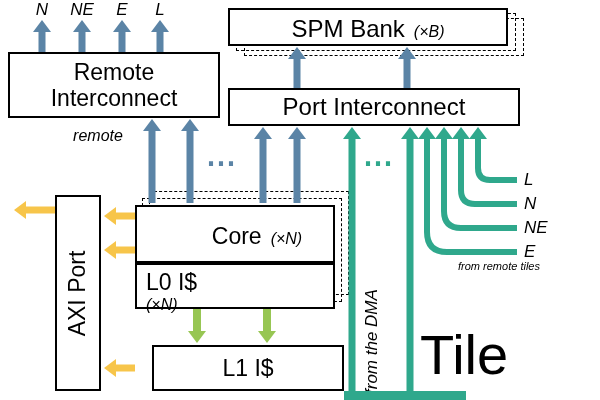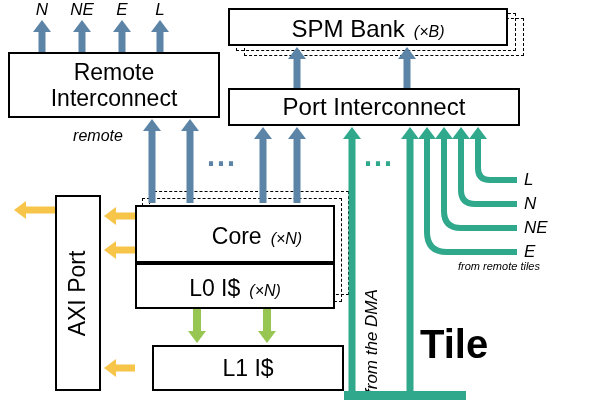--- a/index.html
+++ b/index.html
@@ -25,21 +25,21 @@
   .dots{position:absolute;z-index:4;font-size:30px;font-weight:bold;letter-spacing:2px;line-height:1;}
   .dots-blue{color:#5b84a6;}
   .dots-teal{color:#2fa88c;}
   svg.arrows{position:absolute;left:0;top:0;z-index:5;pointer-events:none;}
   .blue{fill:#5b84a6;}
   .yellow{fill:#f7c54a;}
   .green{fill:#97c653;}
   .teal{fill:#2fa88c;}
   .teal-stroke{stroke:#2fa88c;stroke-width:6;fill:none;}
   .rot{transform:rotate(-90deg);transform-origin:0 0;white-space:nowrap;}
-  .tile-word{font-size:40px;font-weight:bold;}
+  .tile-word{font-size:56px;font-weight:normal;}
 </style>
 </head>
 <body>
 
 <div class="canvas">
 
   <div class="lbl it" style="left:30px;top:0;width:24px;text-align:center;font-size:17px;">N</div>
   <div class="lbl it" style="left:66px;top:0;width:32px;text-align:center;font-size:17px;">NE</div>
   <div class="lbl it" style="left:110px;top:0;width:24px;text-align:center;font-size:17px;">E</div>
   <div class="lbl it" style="left:148px;top:0;width:24px;text-align:center;font-size:17px;">L</div>
@@ -71,21 +71,21 @@
   <div class="dots dots-teal" style="left:363px;top:148px;">⋯</div>
 
   <div class="dashed" style="left:149px;top:191px;width:200px;height:104px;"></div>
   <div class="dashed" style="left:142px;top:198px;width:200px;height:104px;"></div>
 
   <div class="box" style="left:135px;top:205px;width:200px;height:58px;align-items:baseline;padding-top:16px;padding-left:44px;">
     <span class="title">Core</span>
     <span class="mult">(×N)</span>
   </div>
 
-  <div class="box" style="left:135px;top:263px;width:200px;height:46px;align-items:baseline;padding-top:10px;">
+  <div class="box" style="left:135px;top:263px;width:200px;height:46px;align-items:baseline;padding-top:10px;flex-direction:column;">
     <span class="title">L0 I$</span>
     <span class="mult">(×N)</span>
   </div>
 
   <div class="box" style="left:55px;top:195px;width:46px;height:196px;">
     <span class="rot title" style="transform:rotate(-90deg);transform-origin:center;">AXI Port</span>
   </div>
 
   <div class="box" style="left:152px;top:345px;width:192px;height:46px;">
     <span class="title">L1 I$</span>

